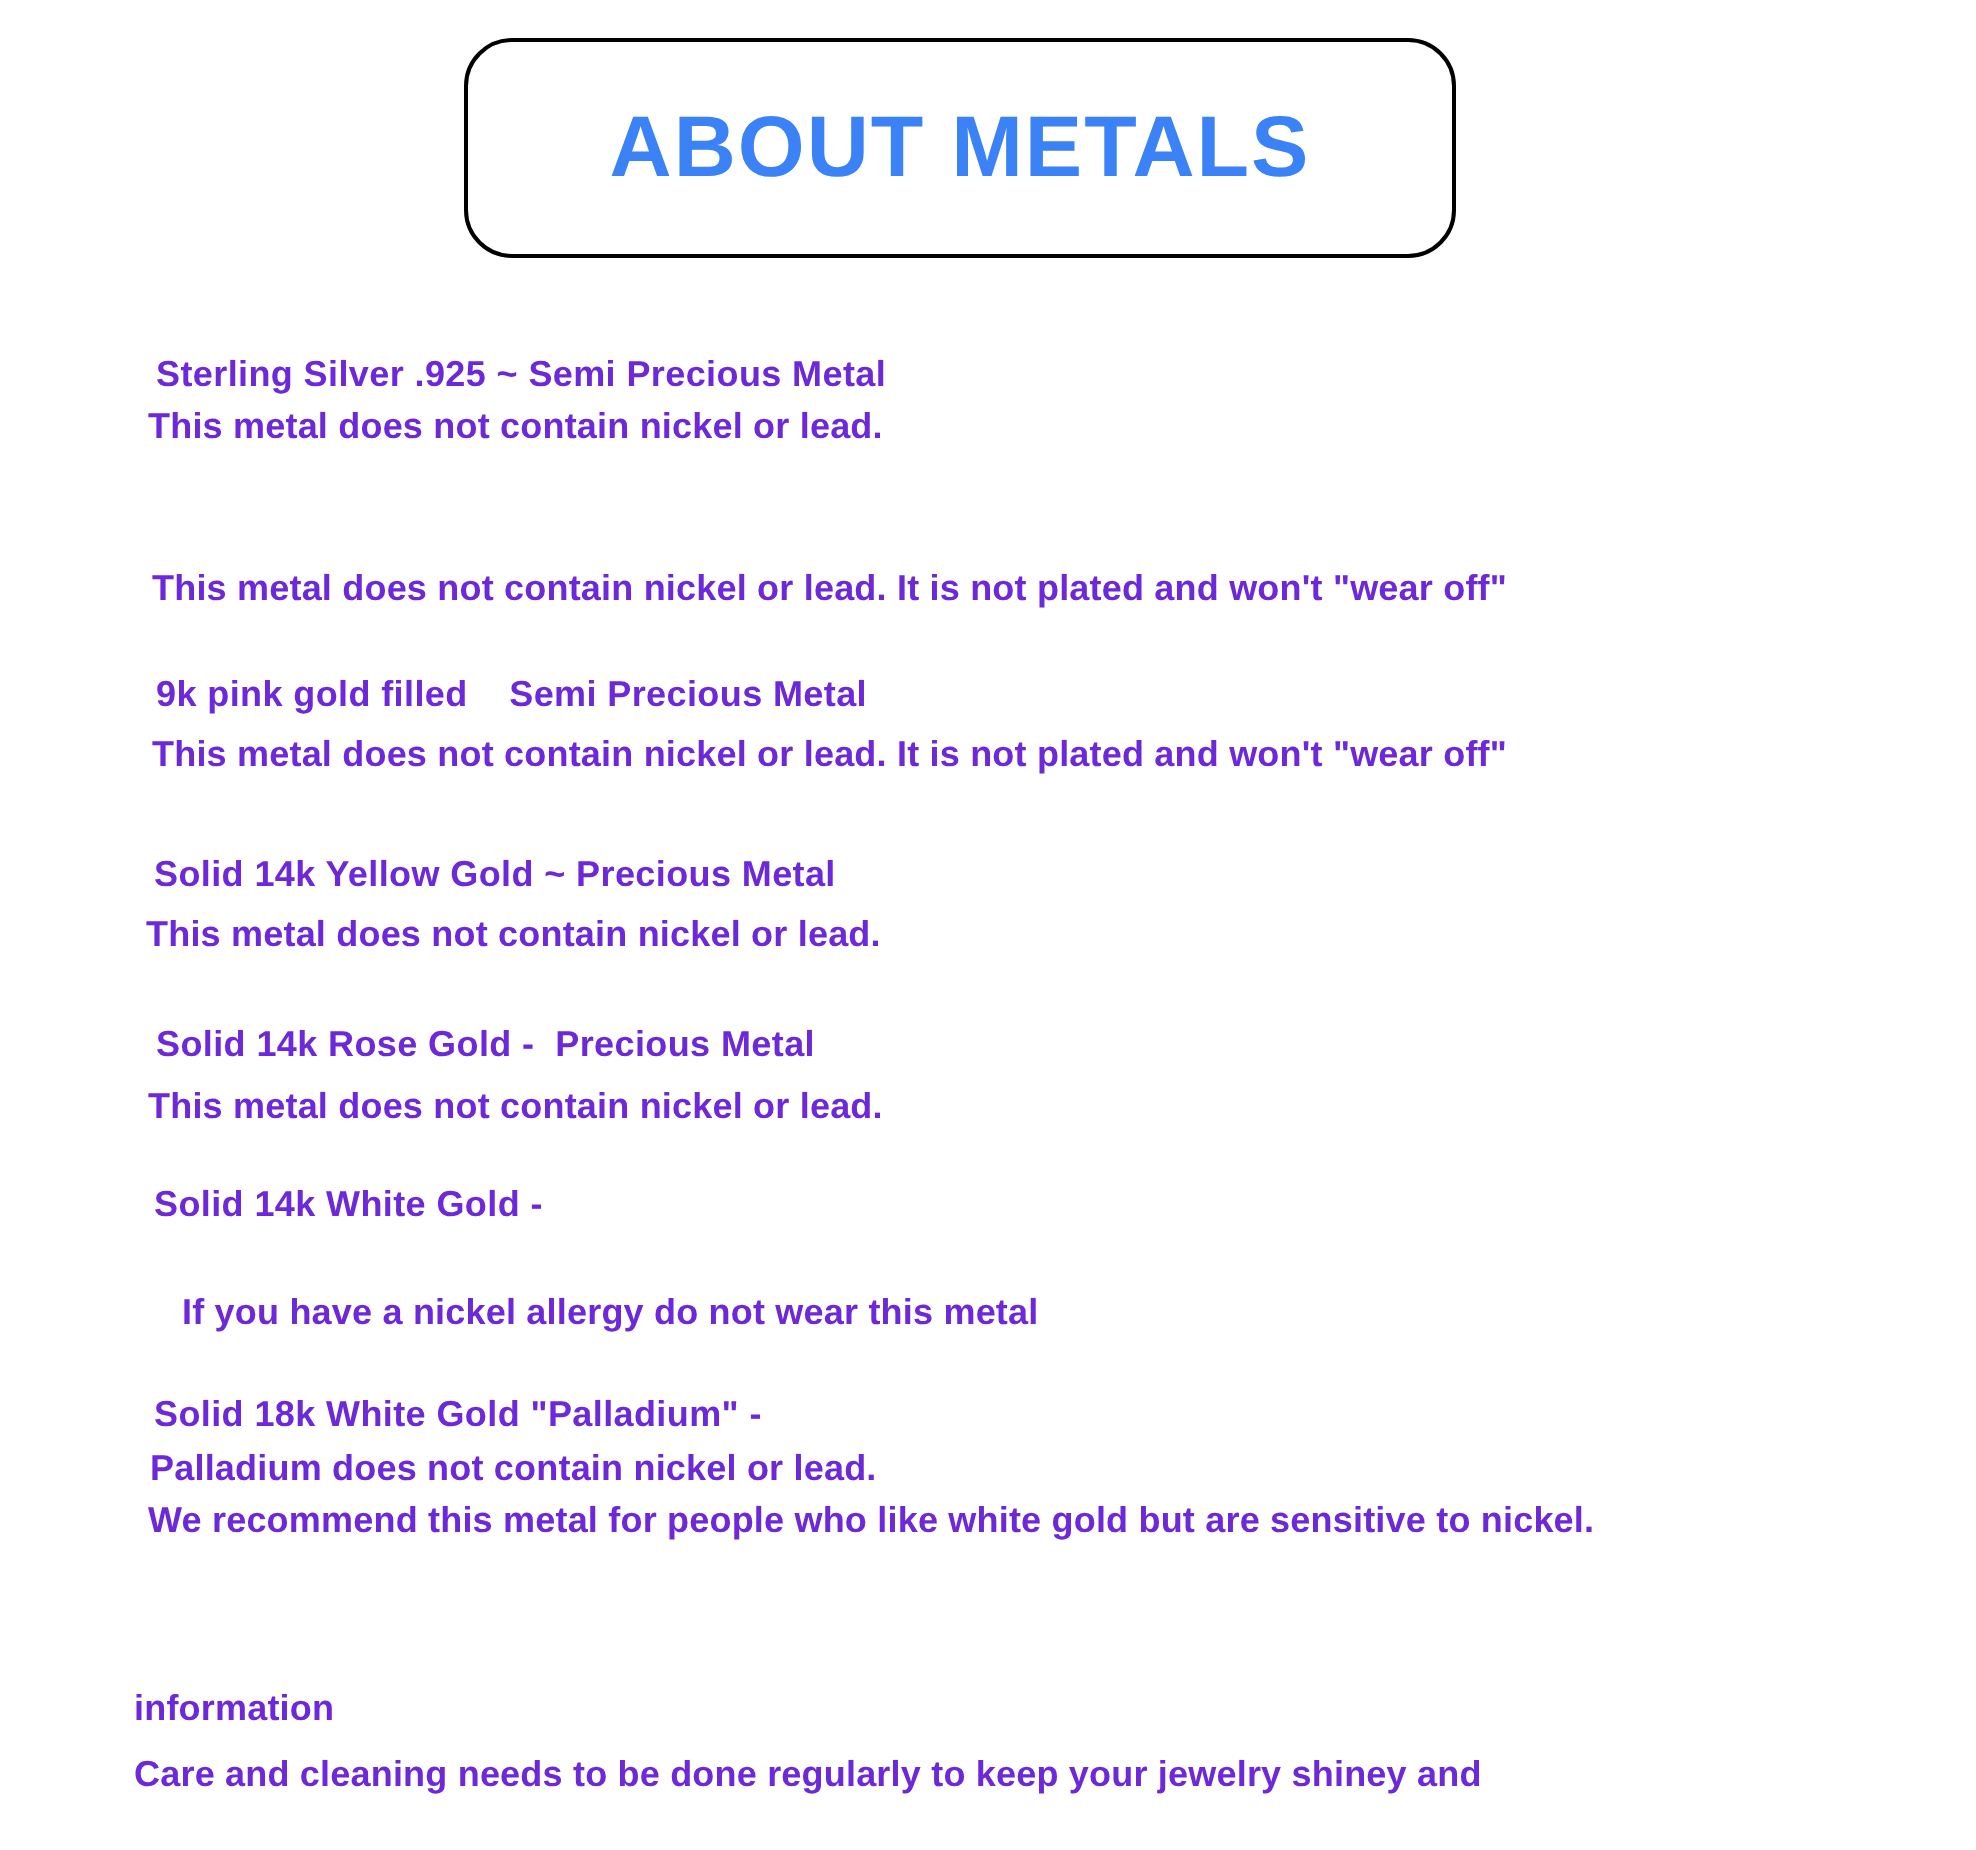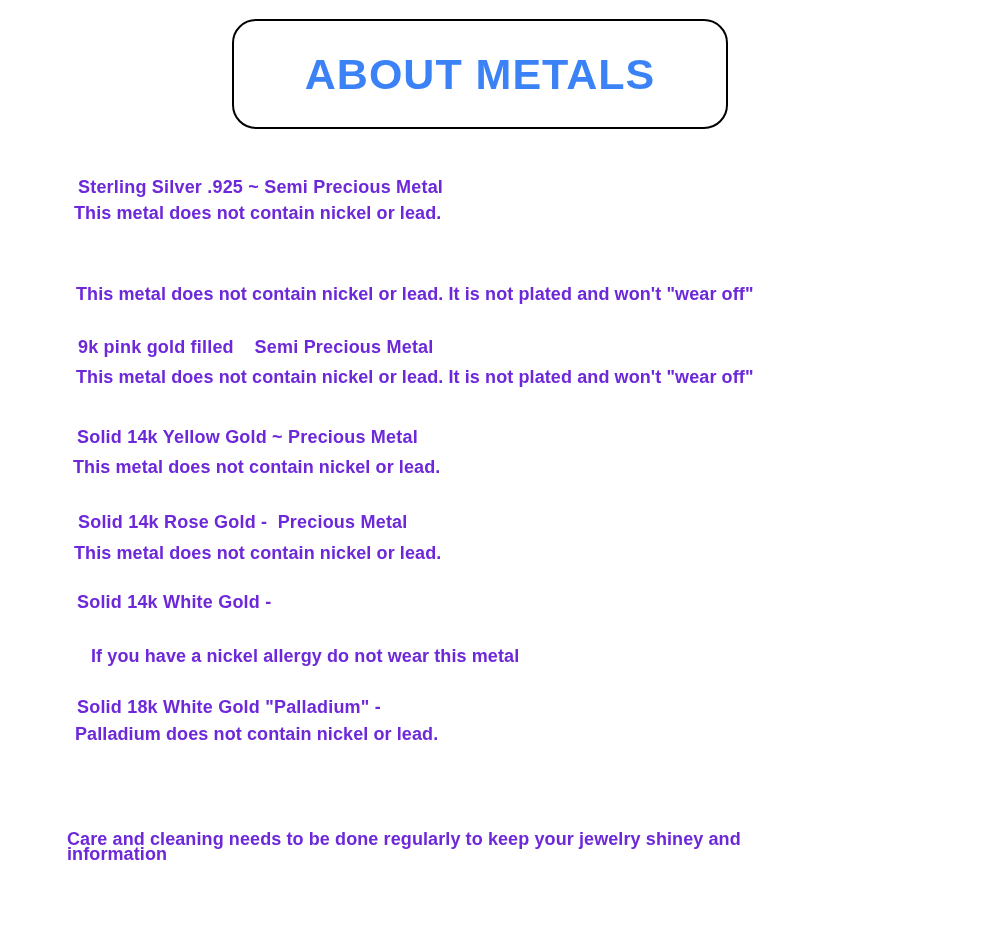--- a/index.html
+++ b/index.html
@@ -67,17 +67,18 @@
   <div class="line bodyline" style="top:458px; left:73px;">This metal does not contain nickel or lead.</div>
 
   <div class="line heading" style="top:513px; left:78px;text-align:right;">Solid 14k Rose Gold -  Precious Metal</div>
   <div class="line bodyline" style="top:544px; left:74px;">This metal does not contain nickel or lead.</div>
 
   <div class="line heading" style="top:593px; left:77px;">Solid 14k White Gold -</div>
   <div class="line bodyline" style="top:647px; left:75px;margin-left:16px;">If you have a nickel allergy do not wear this metal</div>
 
   <div class="line heading" style="top:698px; left:77px;">Solid 18k White Gold "Palladium" -</div>
   <div class="line bodyline" style="top:725px; left:75px;text-align:center;">Palladium does not contain nickel or lead.</div>
+  <div class="line bodyline" style="top:751px; left:74px;">We recommend this metal for people who like white gold but are sensitive to nickel.</div>
 
-  <div class="line bodyline" style="top:830px; left:67px;">Care and cleaning needs to be done regularly to keep your jewelry shiney and</div>
+  <div class="line bodyline" style="top:878px; left:67px;">Care and cleaning needs to be done regularly to keep your jewelry shiney and</div>
   <div class="line bodyline" style="top:845px; left:67px;">information</div>
 
 </div>
 
 </body></html>

